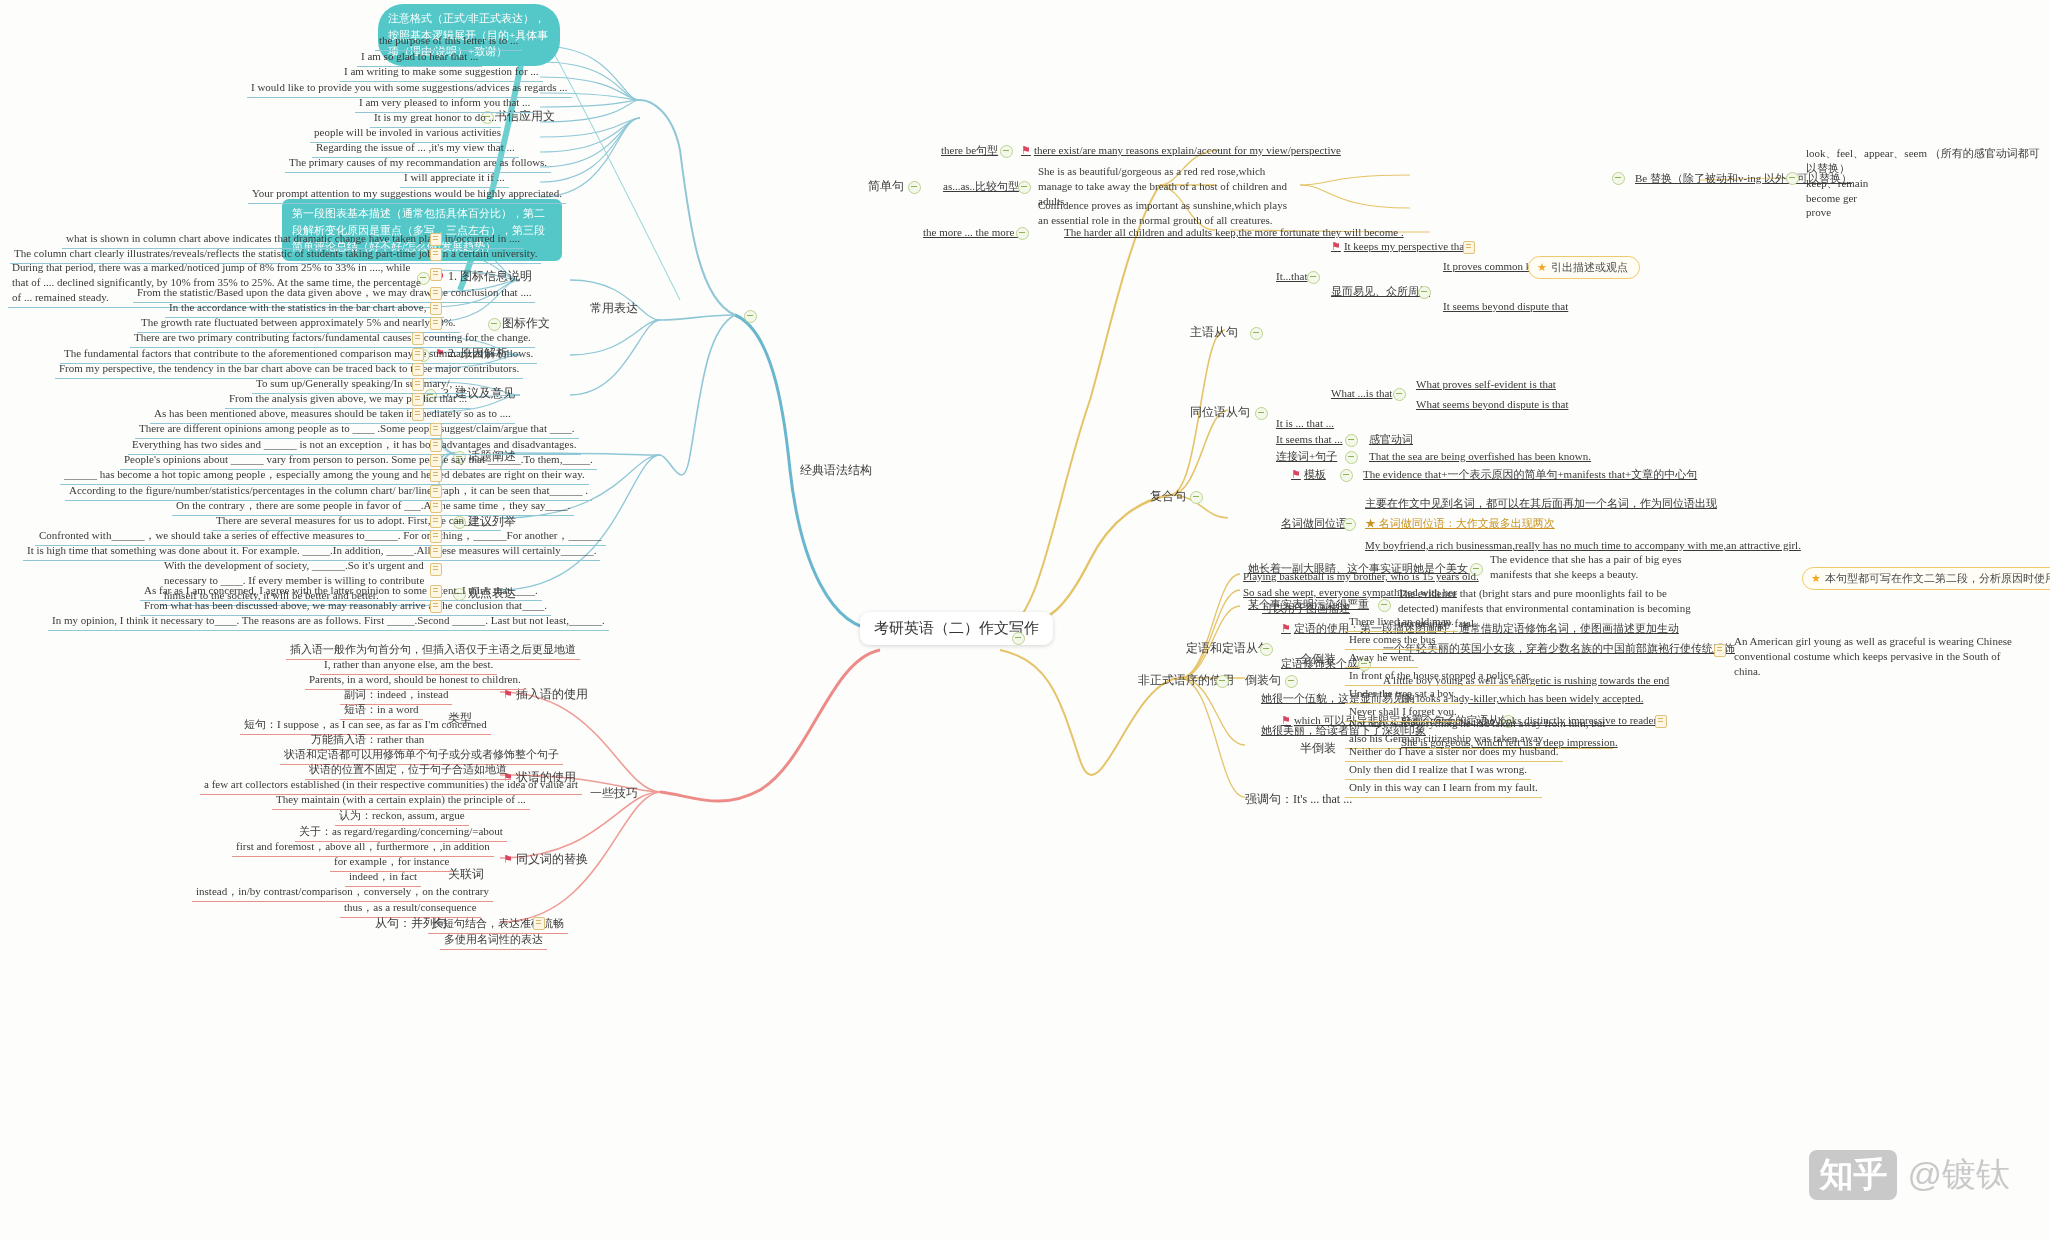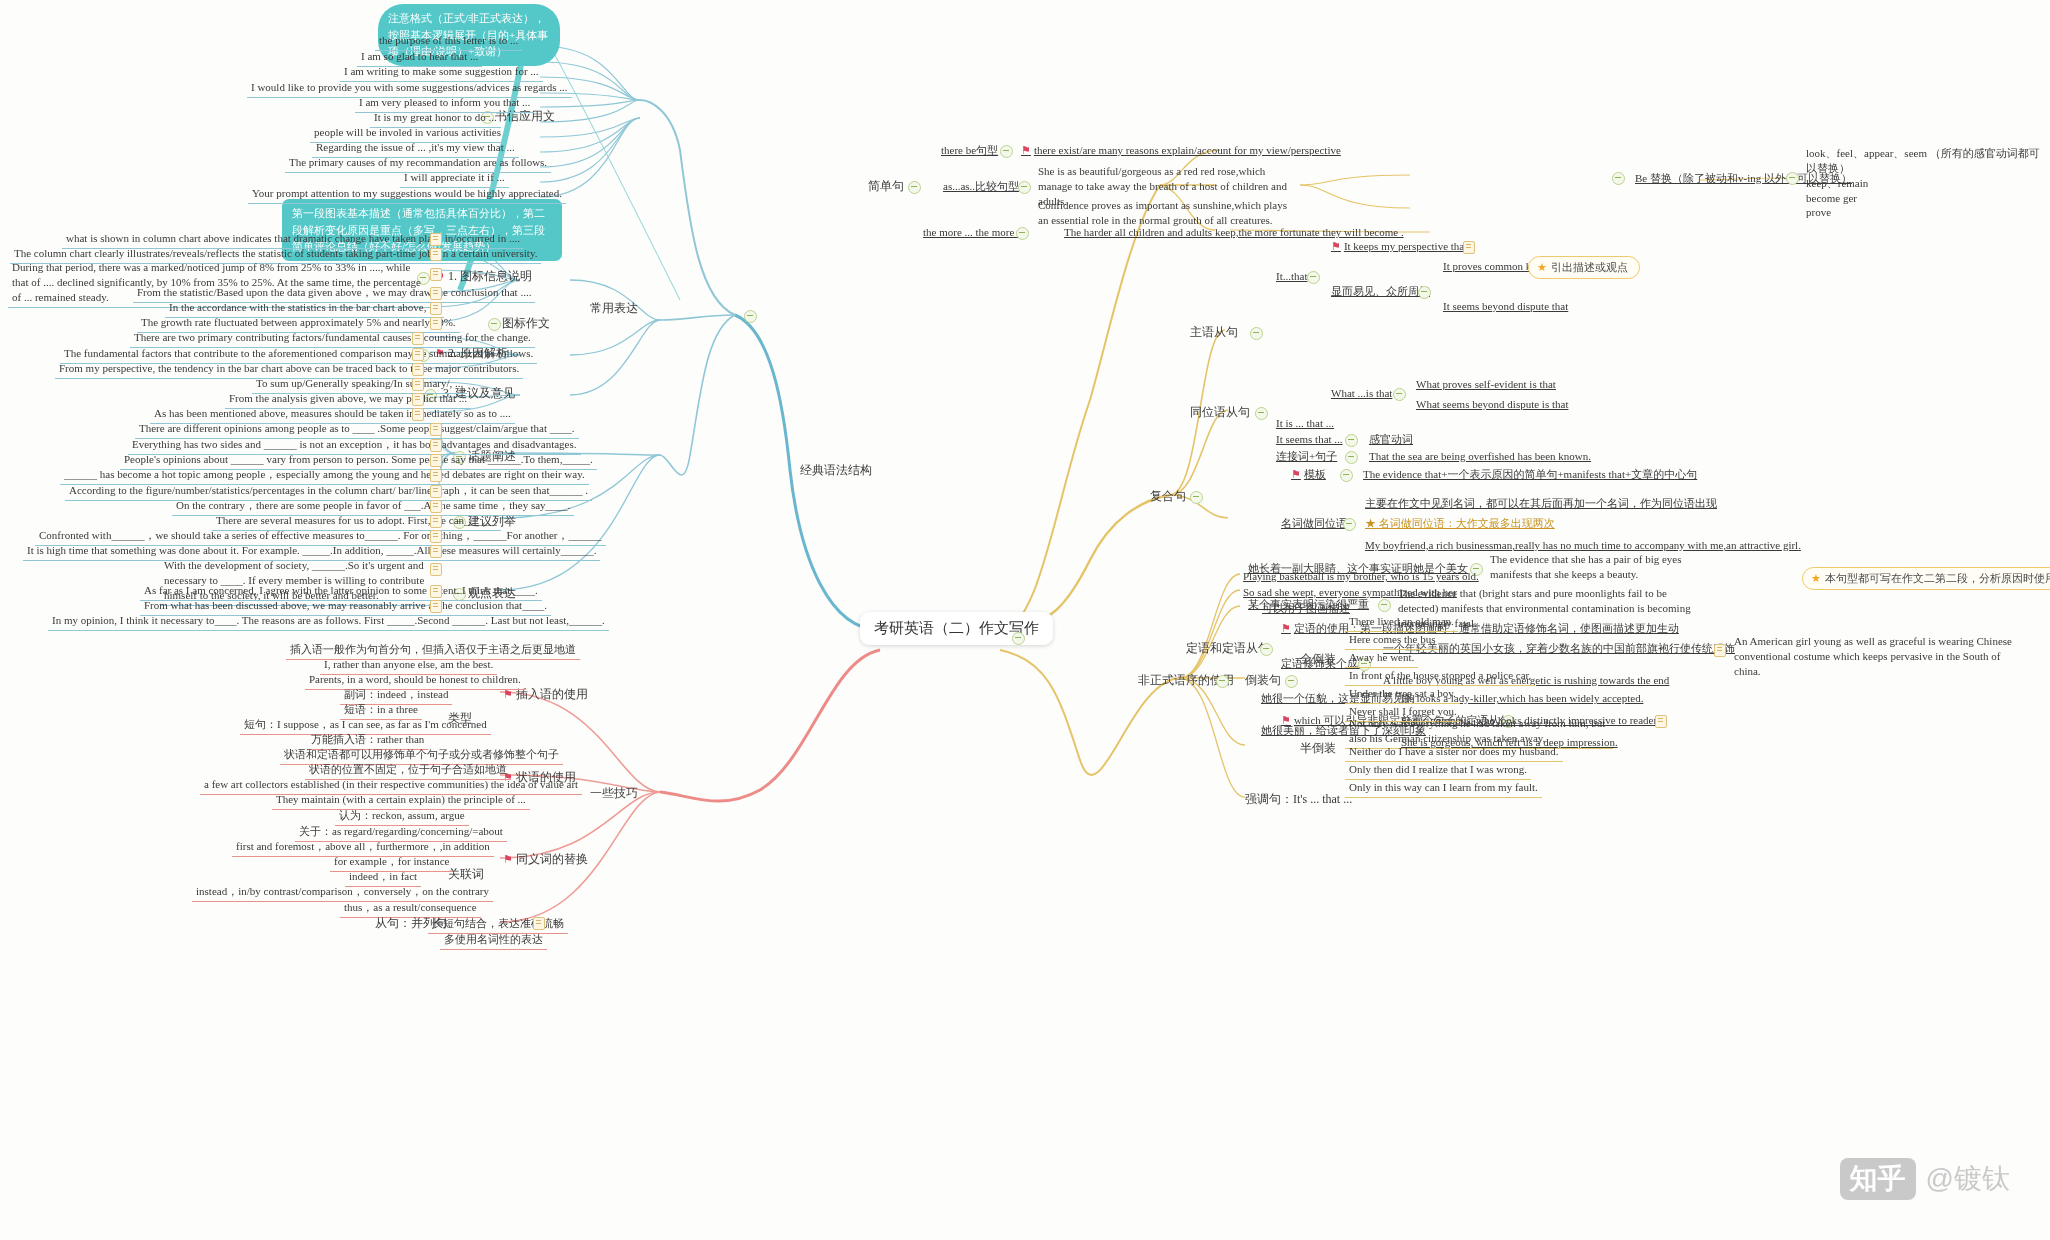--- a/index.html
+++ b/index.html
@@ -23,21 +23,21 @@
   .tag .star{color:#f5a623;margin-right:4px;}
   .flag{color:#d9455f;font-size:11px;margin-right:3px;}
   .bbl{position:absolute;width:11px;height:11px;border-radius:50%;border:1px solid #b9d48a;
      background:#f3f8ea;}
   .bbl:after{content:"";position:absolute;left:2px;top:4px;width:6px;height:1px;background:#90b257;}
   .note{position:absolute;width:10px;height:11px;border:1px solid #e0c27e;background:#fdf6e3;
      border-radius:2px;}
   .note:after{content:"";position:absolute;left:2px;top:2px;width:5px;height:1px;
      background:#d8b468;box-shadow:0 3px 0 #d8b468;}
   svg.links{position:absolute;left:0;top:0;width:2050px;height:1240px;pointer-events:none;}
-  .wm{position:absolute;right:40px;bottom:40px;font-size:28px;color:#c9c9c9;
+  .wm{position:absolute;right:40px;bottom:40px;font-size:34px;color:#c9c9c9;
      font-family:"Liberation Sans",sans-serif;display:flex;align-items:center;gap:10px;}
   .wm .zh{background:#c9c9c9;color:#fff;border-radius:8px;padding:2px 10px;font-weight:bold;}
   .br-label{font-size:12px;}
 </style>
 </head>
 <body>
 
 <svg class="links">
 
   <path d="M880,630 C830,630 800,560 790,470 C783,400 770,330 735,315" stroke="#6bb6cf" stroke-width="3" fill="none"></path>
@@ -246,21 +246,21 @@
   <span class="flag">⚑</span><span>插入语的使用</span>
 </div>
 <div class="node leaf red" style="left:286px;top:641px;">插入语一般作为句首分句，但插入语仅于主语之后更显地道</div>
 <div class="node leaf red" style="left:320px;top:656px;">I, rather than anyone else, am the best.</div>
 <div class="node leaf red" style="left:305px;top:671px;">Parents, in a word, should be honest to children.</div>
 
 <div class="node br-label" style="left:448px;top:710px;">
   <span>类型</span>
 </div>
 <div class="node leaf red" style="left:340px;top:686px;">副词：indeed，instead</div>
-<div class="node leaf red" style="left:340px;top:701px;">短语：in a three</div>
+<div class="node leaf red" style="left:340px;top:701px;">短语：in a word</div>
 <div class="node leaf red" style="left:240px;top:716px;">短句：I suppose，as I can see, as far as I'm concerned</div>
 <div class="node leaf red" style="left:307px;top:731px;">万能插入语：rather than</div>
 
 <div class="node br-label" style="left:503px;top:769px;">
   <span class="flag">⚑</span><span>状语的使用</span>
 </div>
 <div class="node leaf red" style="left:280px;top:746px;">状语和定语都可以用修饰单个句子或分或者修饰整个句子</div>
 <div class="node leaf red" style="left:305px;top:761px;">状语的位置不固定，位于句子合适如地道</div>
 <div class="node leaf red" style="left:200px;top:776px;">a few art collectors established (in their respective communities) the idea of value art</div>
 <div class="node leaf red" style="left:272px;top:791px;">They maintain (with a certain explain) the principle of ...</div>

